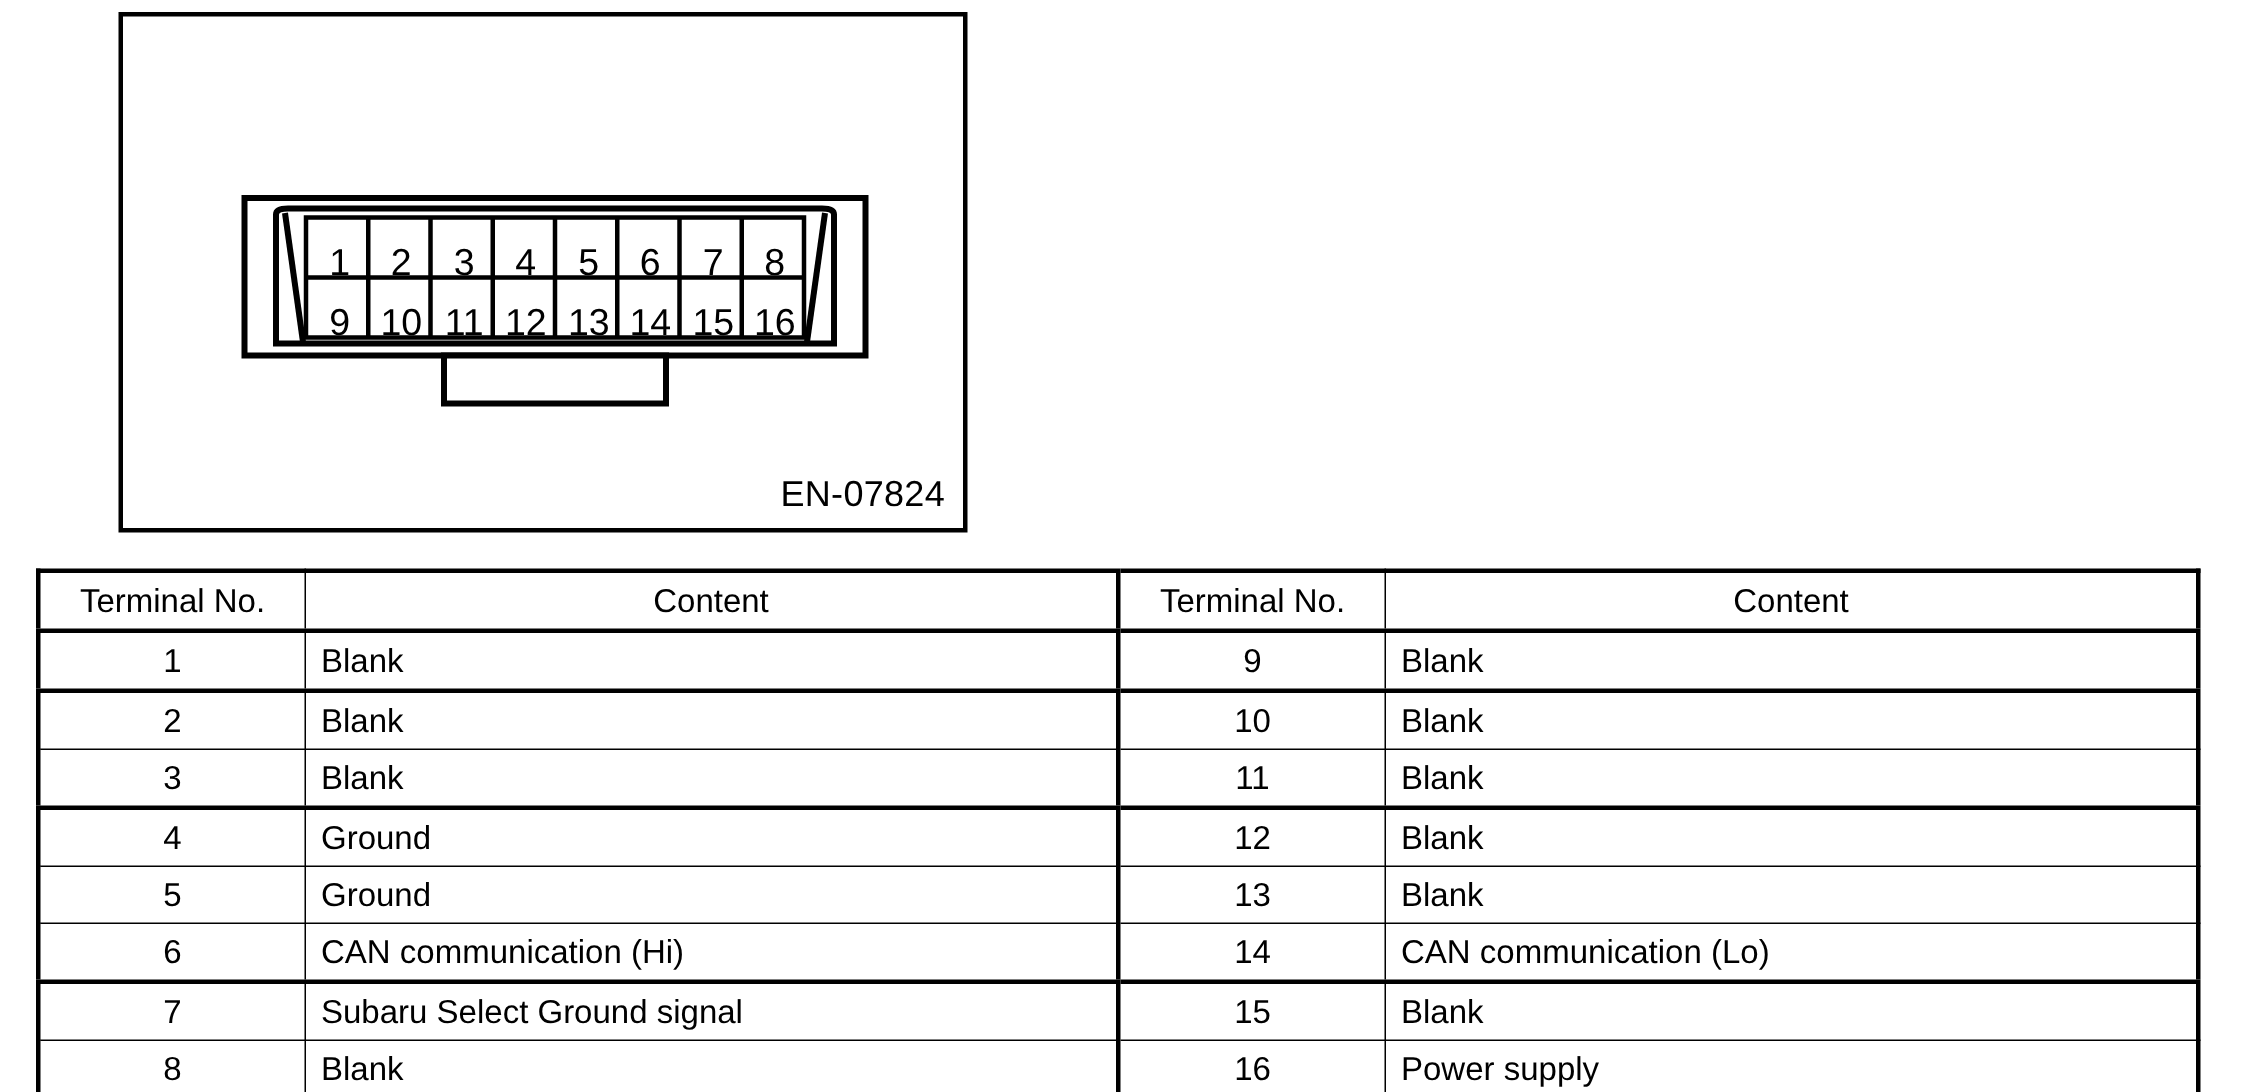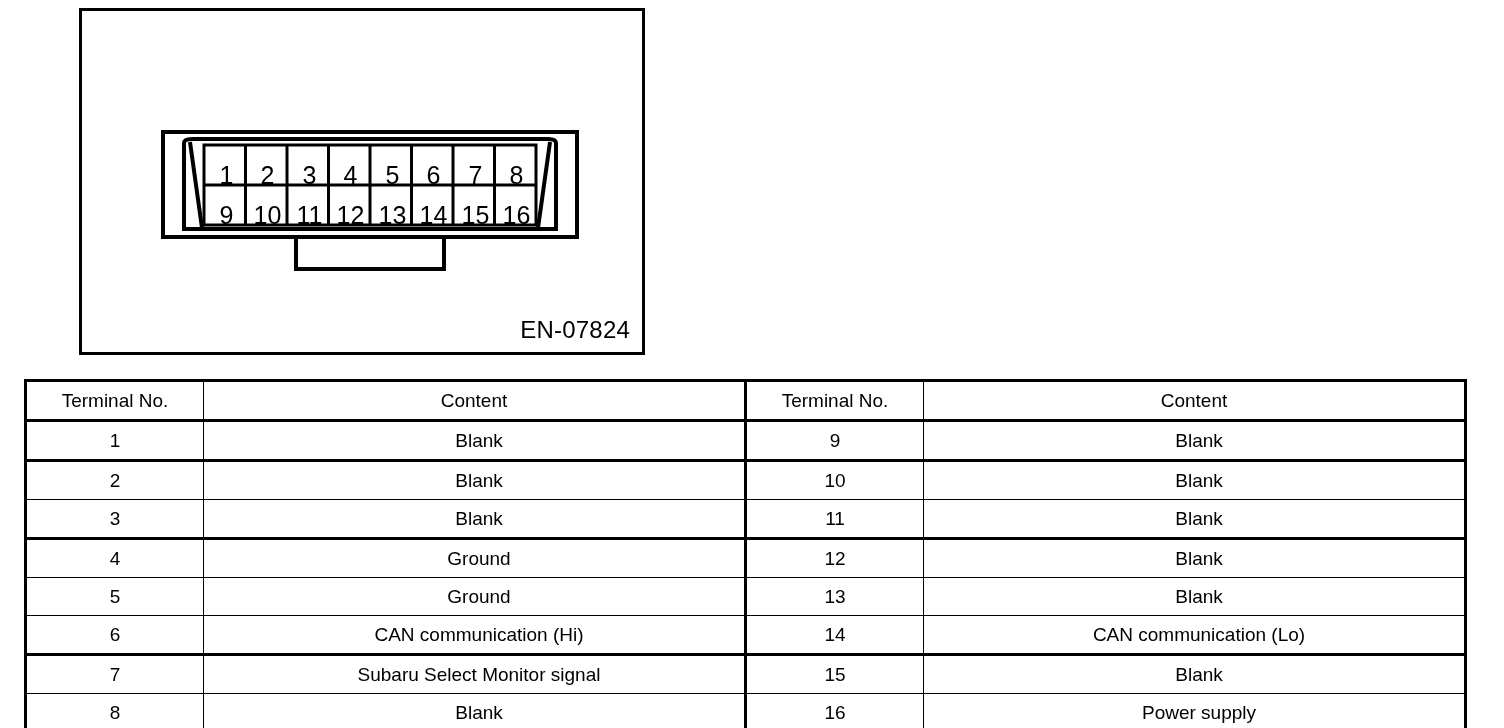--- a/index.html
+++ b/index.html
@@ -66,36 +66,36 @@
     border-collapse: collapse;
     table-layout: fixed;
     background: #fff;
   }
   #terminal-table td,
   #terminal-table th {
     border: 1px solid #000;
     padding: 0;
     height: 37px;
     font-weight: normal;
-    font-size: 19px;
+    font-size: 22px;
     vertical-align: middle;
     background: #fff;
   }
   
   #terminal-table {
     border: 3px solid #000;
     box-sizing: border-box;
   }
   .c-term {
     width: 178px;
     text-align: center;
   }
   .c-content {
     width: 542px;
-    text-align: center;
+    text-align: left;
     padding-left: 10px !important;
   }
   .half-sep {
     border-left: 3px solid #000 !important;
   }
   thead td {
     text-align: center;
     border-bottom: 3px solid #000 !important;
   }
   thead .c-content { text-align: center; padding-left: 0 !important; }
@@ -204,21 +204,21 @@
       <td class="c-content">Blank</td>
     </tr>
     <tr class="thick-under">
       <td class="c-term">6</td>
       <td class="c-content">CAN communication (Hi)</td>
       <td class="c-term half-sep">14</td>
       <td class="c-content">CAN communication (Lo)</td>
     </tr>
     <tr>
       <td class="c-term">7</td>
-      <td class="c-content">Subaru Select Monitor signal</td>
+      <td class="c-content">Subaru Select Ground signal</td>
       <td class="c-term half-sep">15</td>
       <td class="c-content">Blank</td>
     </tr>
     <tr>
       <td class="c-term">8</td>
       <td class="c-content">Blank</td>
       <td class="c-term half-sep">16</td>
       <td class="c-content">Power supply</td>
     </tr>
   </tbody>

